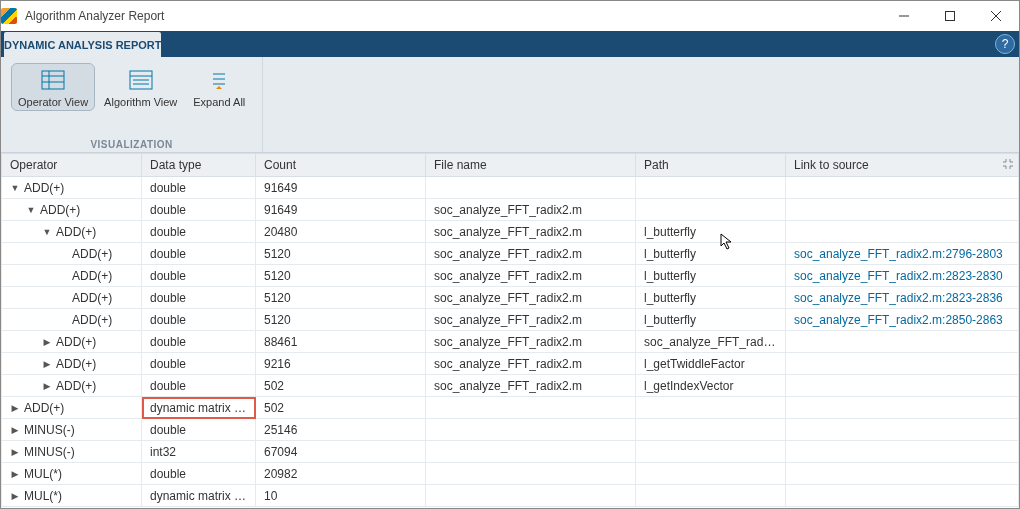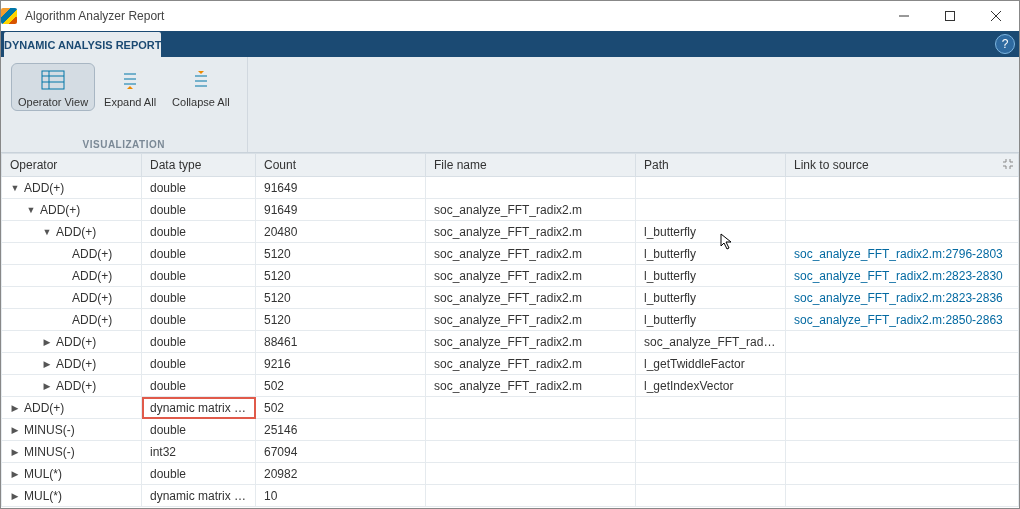--- a/index.html
+++ b/index.html
@@ -73,38 +73,38 @@
               <line x1="1" y1="6" x2="23" y2="6" stroke="#0076a8"></line>
               <line x1="8" y1="1" x2="8" y2="19" stroke="#0076a8"></line>
               <line x1="1" y1="12" x2="23" y2="12" stroke="#0076a8"></line>
             </svg>
           </div>
         <div class="lbl">Operator View</div>
       </div>
       <div class="ribbtn">
         <div class="ico">
             <svg width="24" height="20" viewBox="0 0 24 20">
+              <rect x="1" y="1" width="22" height="18" fill="none" stroke="#0076a8"></rect>
+              <line x1="1" y1="6" x2="23" y2="6" stroke="#0076a8"></line>
+              <line x1="4" y1="10" x2="20" y2="10" stroke="#0076a8"></line>
+              <line x1="4" y1="14" x2="20" y2="14" stroke="#0076a8"></line>
+            </svg>
+          </div>
+        <div class="lbl">Algorithm View</div>
+      </div>
+      <div class="ribbtn">
+        <div class="ico">
+            <svg width="24" height="20" viewBox="0 0 24 20">
               <line x1="6" y1="4" x2="18" y2="4" stroke="#0076a8"></line>
               <line x1="6" y1="9" x2="18" y2="9" stroke="#0076a8"></line>
               <line x1="6" y1="14" x2="18" y2="14" stroke="#0076a8"></line>
               <path d="M12 16 L9 19 L15 19 Z" fill="#ec8a00"></path>
             </svg>
           </div>
         <div class="lbl">Expand All</div>
-      </div>
-      <div class="ribbtn">
-        <div class="ico">
-            <svg width="24" height="20" viewBox="0 0 24 20">
-              <line x1="6" y1="6" x2="18" y2="6" stroke="#0076a8"></line>
-              <line x1="6" y1="11" x2="18" y2="11" stroke="#0076a8"></line>
-              <line x1="6" y1="16" x2="18" y2="16" stroke="#0076a8"></line>
-              <path d="M12 4 L9 1 L15 1 Z" fill="#ec8a00"></path>
-            </svg>
-          </div>
-        <div class="lbl">Collapse All</div>
       </div>
     </div>
     <div class="grplabel">VISUALIZATION</div>
   </div>
 </div>
 
 <table class="grid">
   <colgroup>
     <col style="width:140px">
       <col style="width:114px">

